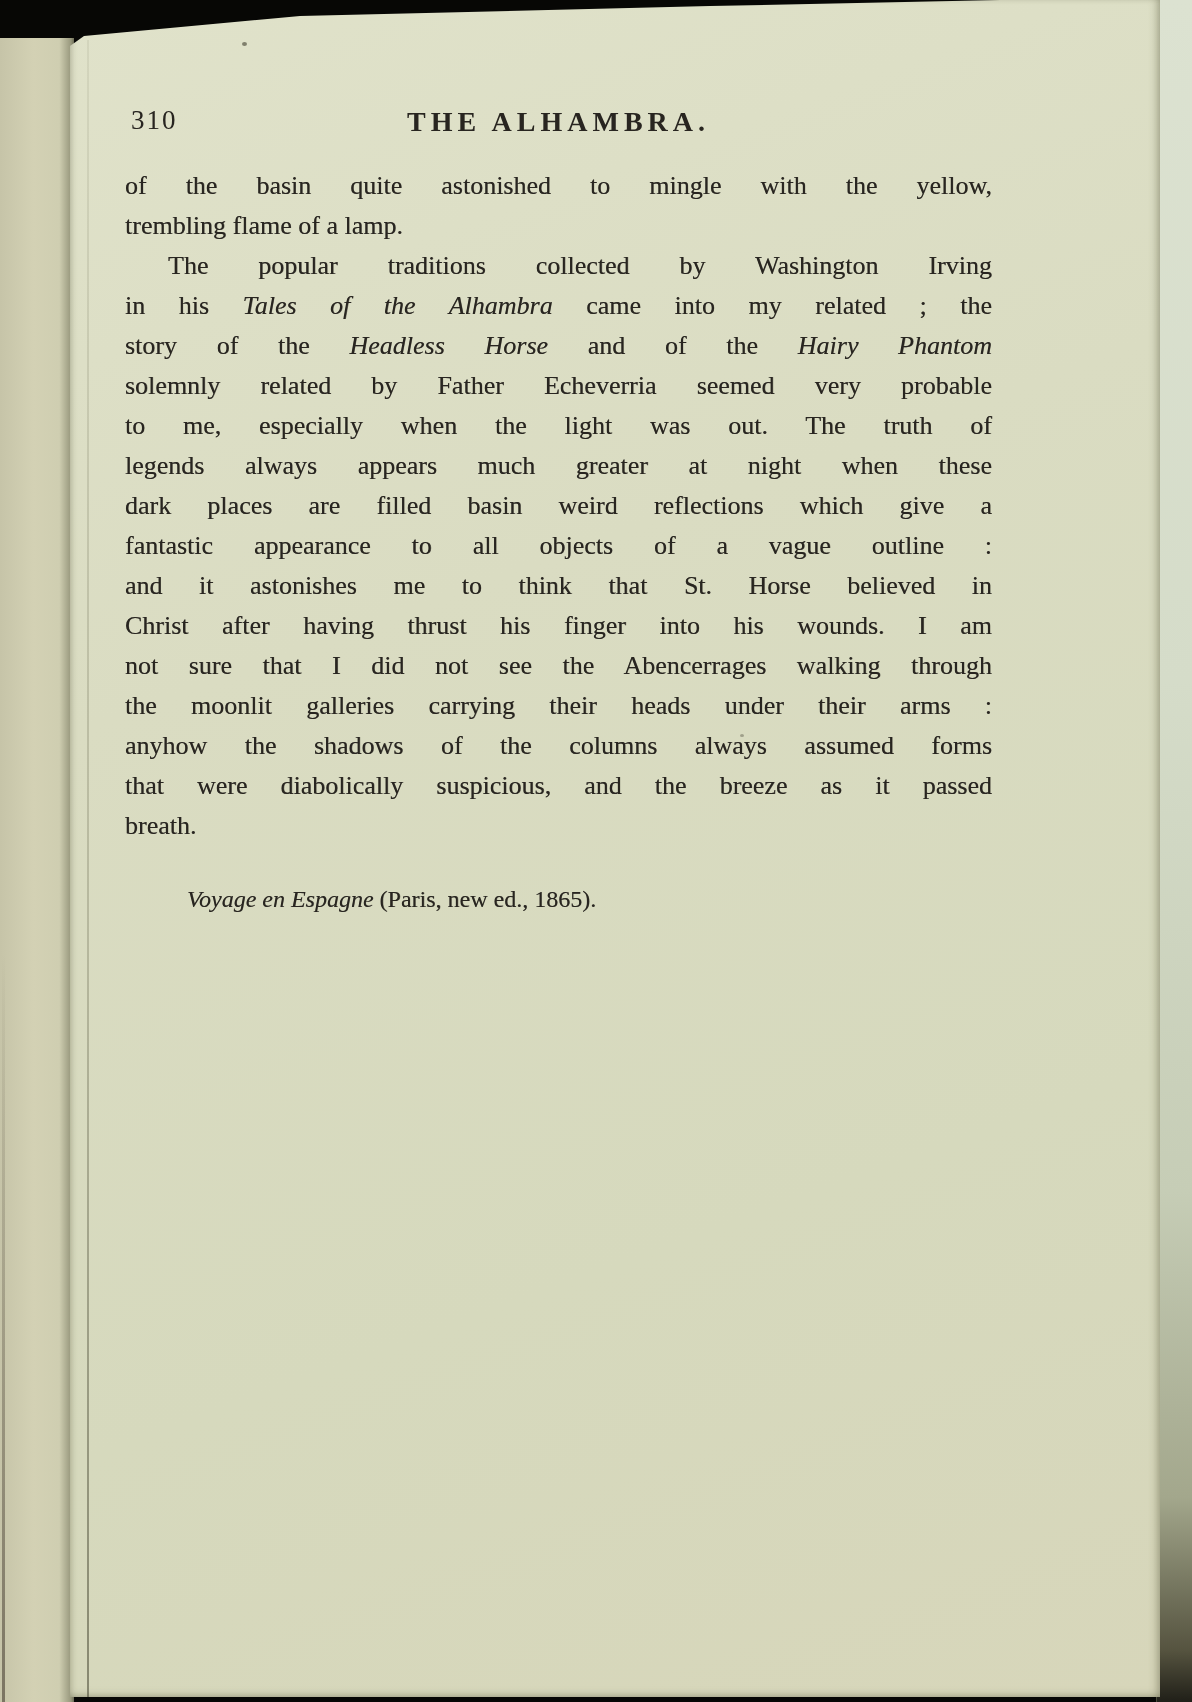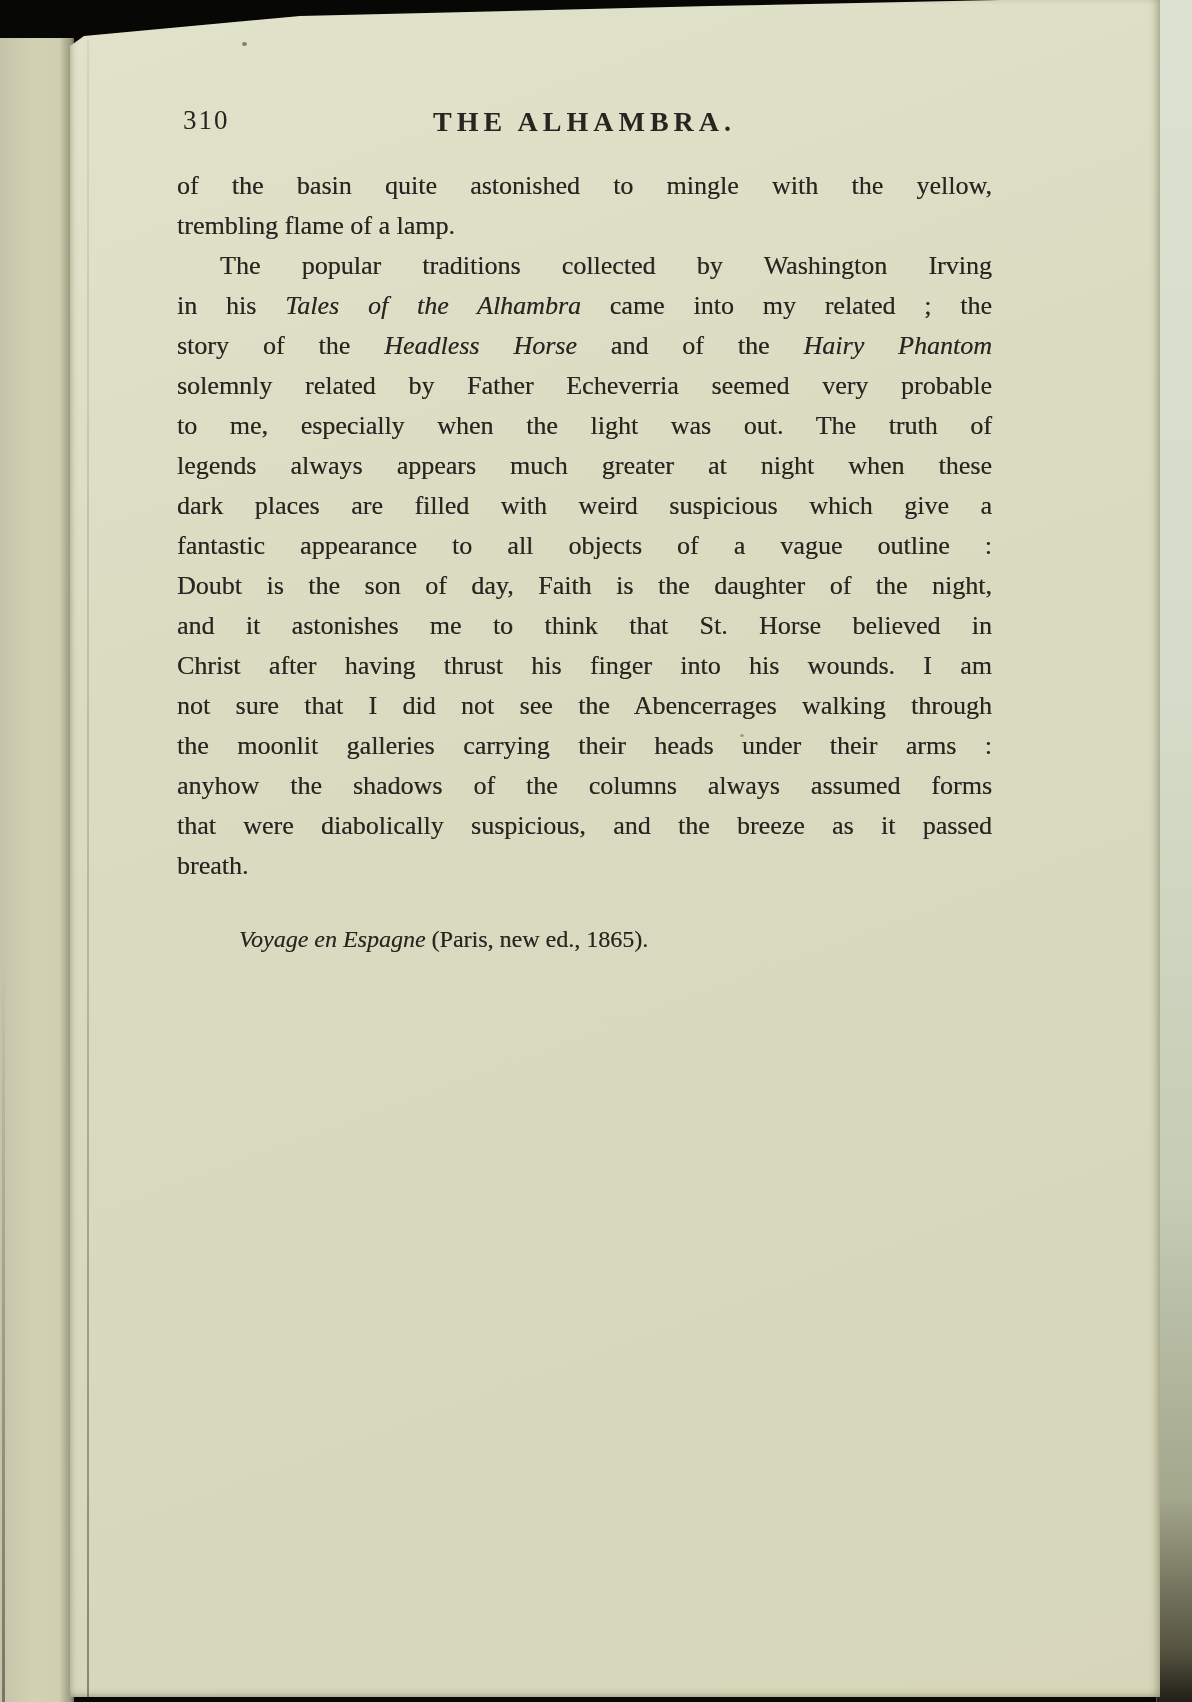--- a/index.html
+++ b/index.html
@@ -30,21 +30,21 @@
     clip-path:polygon(0px 46px,14px 36px,230px 16px,640px 6px,930px 0px,1090px 0px,1090px 1697px,0px 1697px);
     box-shadow:inset -7px 0 10px -5px rgba(85,85,58,.45), inset 0 -5px 8px -4px rgba(85,85,58,.35), inset 4px 0 6px -3px rgba(85,85,58,.30);
   }
   .gutter-crease{
     position:absolute;left:17px;top:40px;bottom:0;width:2px;
     background:linear-gradient(180deg,rgba(100,100,75,.10) 0%,rgba(100,100,75,.30) 55%,rgba(70,70,50,.55) 100%);
   }
   .speck{position:absolute;border-radius:50%;background:#4b493a;}
   .page-inner{
     position:absolute;left:0;top:0;right:0;bottom:0;
-    padding:0 168px 0 107px;
+    padding:0 168px 0 55px;
     color:#282520;
   }
   .page-header{
     position:relative;margin-top:103px;height:36px;
   }
   .page-number{
     position:absolute;left:6px;top:2px;
     font-size:27px;letter-spacing:2px;
   }
   .running-title{
@@ -88,23 +88,22 @@
 
     <div class="body-text">
         <div class="line just"><span>of the basin quite astonished to mingle with the yellow,</span></div>
         <div class="line"><span>trembling flame of a lamp.</span></div>
         <div class="line just indent"><span>The popular traditions collected by Washington Irving</span></div>
         <div class="line just"><span>in his </span><i>Tales of the Alhambra</i><span> came into my related ; the</span></div>
         <div class="line just"><span>story of the </span><i>Headless Horse</i><span> and of the </span><i>Hairy Phantom</i></div>
         <div class="line just"><span>solemnly related by Father Echeverria seemed very probable</span></div>
         <div class="line just"><span>to me, especially when the light was out.  The truth of</span></div>
         <div class="line just"><span>legends always appears much greater at night when these</span></div>
-        <div class="line just"><span>dark places are filled with weird suspicious which give a</span></div>
+        <div class="line just"><span>dark places are filled basin weird reflections which give a</span></div>
         <div class="line just"><span>fantastic appearance to all objects of a vague outline :</span></div>
-        <div class="line just"><span>Doubt is the son of day, Faith is the daughter of the night,</span></div>
         <div class="line just"><span>and it astonishes me to think that St. Horse believed in</span></div>
         <div class="line just"><span>Christ after having thrust his finger into his wounds.  I am</span></div>
         <div class="line just"><span>not sure that I did not see the Abencerrages walking through</span></div>
         <div class="line just"><span>the moonlit galleries carrying their heads under their arms :</span></div>
         <div class="line just"><span>anyhow the shadows of the columns always assumed forms</span></div>
         <div class="line just"><span>that were diabolically suspicious, and the breeze as it passed</span></div>
         <div class="line"><span>breath.</span></div>
       </div>
 
     <div class="citation"><i>Voyage en Espagne</i><span> (Paris, new ed., 1865).</span></div>

